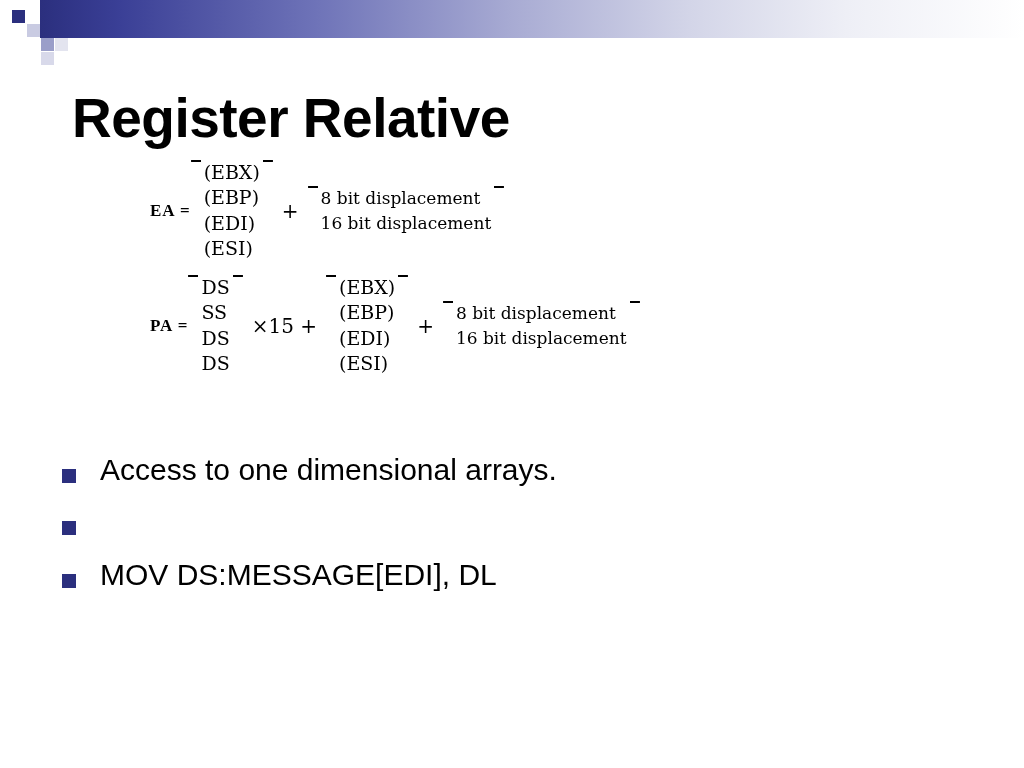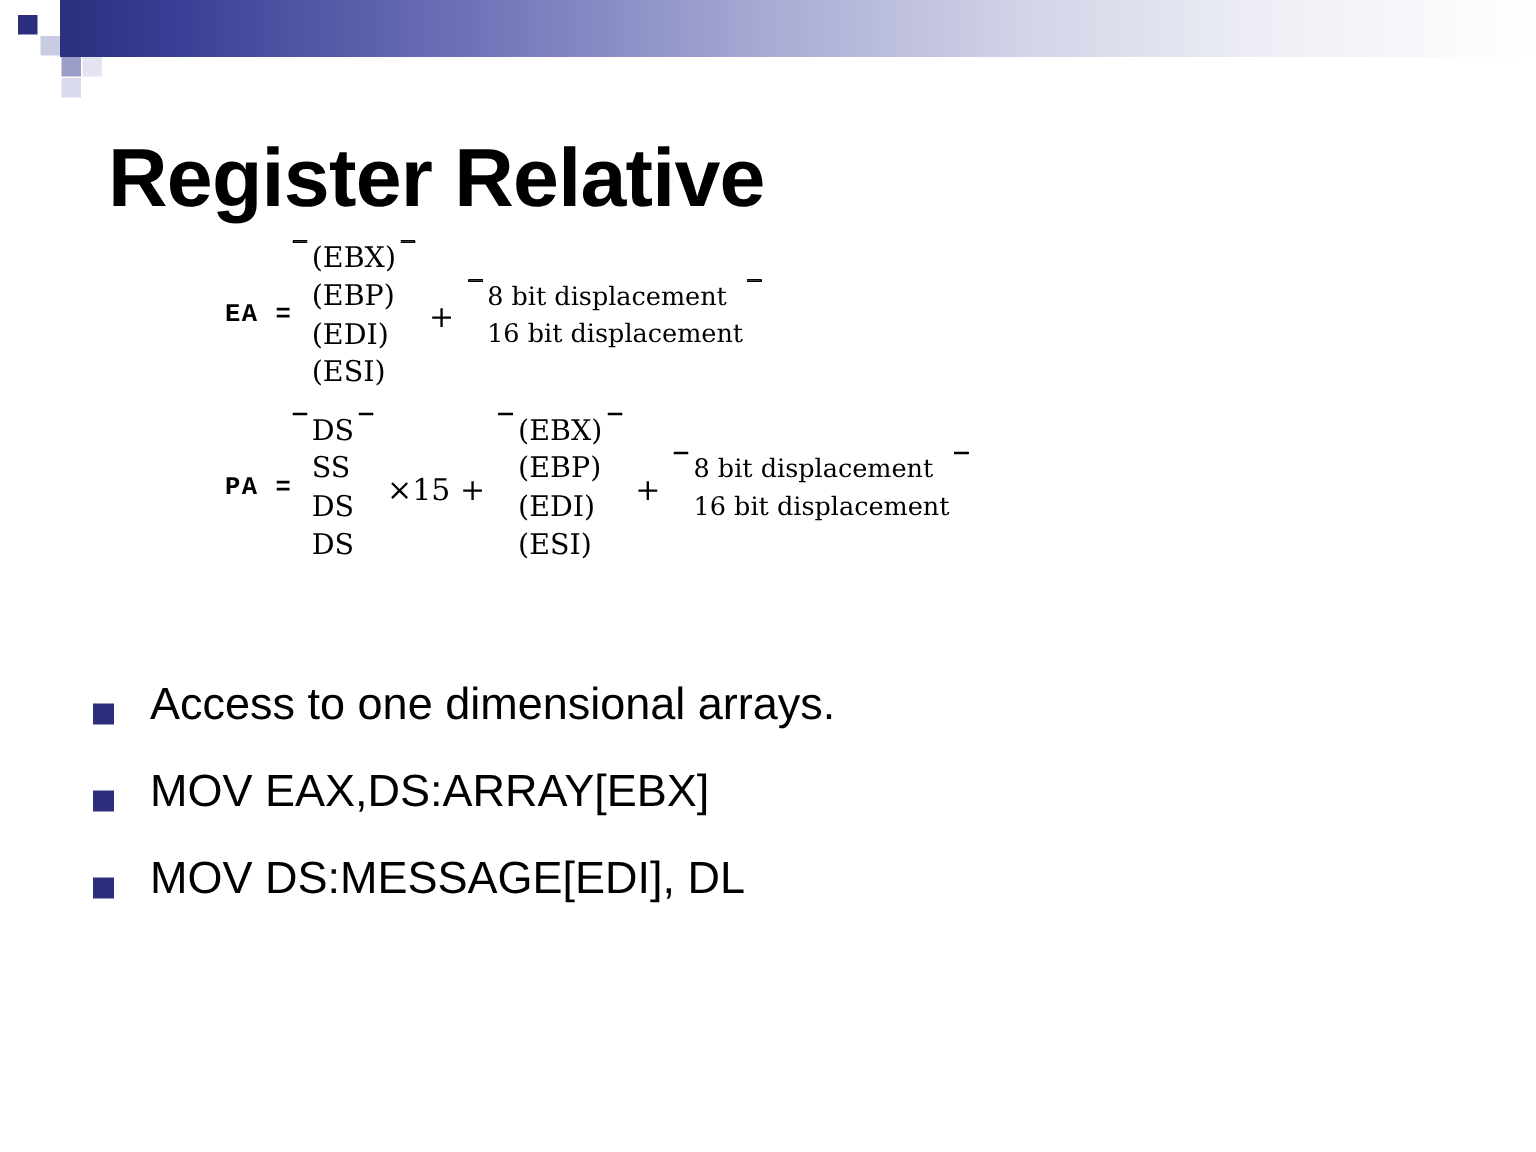--- a/index.html
+++ b/index.html
@@ -58,21 +58,21 @@
   .eq-row {
     display: flex;
     align-items: center;
   }
   .eq-row + .eq-row { margin-top: 14px; }
 
   .eq-label {
     font-size: 17px;
     font-weight: bold;
     letter-spacing: 1px;
-    font-family: Liberation Mono, monospace;
+    font-family: Liberation Serif, serif;
     white-space: nowrap;
     text-align: center;
   }
   .eq-op {
     font-size: 20px;
     padding: 0 9px;
     font-family: "DejaVu Serif", serif;
     white-space: nowrap;
   }
 
@@ -215,19 +215,18 @@
 
 </div>
 
 <div class="bullets">
   <div class="bullet">
     <span class="bullet-marker"></span>
     <span class="bullet-text">Access to one dimensional arrays.</span>
   </div>
   <div class="bullet">
     <span class="bullet-marker"></span>
-    <span class="bullet-text">MOV EAX,DS:ARRAY[EBX]</span>
   </div>
   <div class="bullet">
     <span class="bullet-marker"></span>
     <span class="bullet-text">MOV DS:MESSAGE[EDI], DL</span>
   </div>
 </div>
 
 </body></html>

